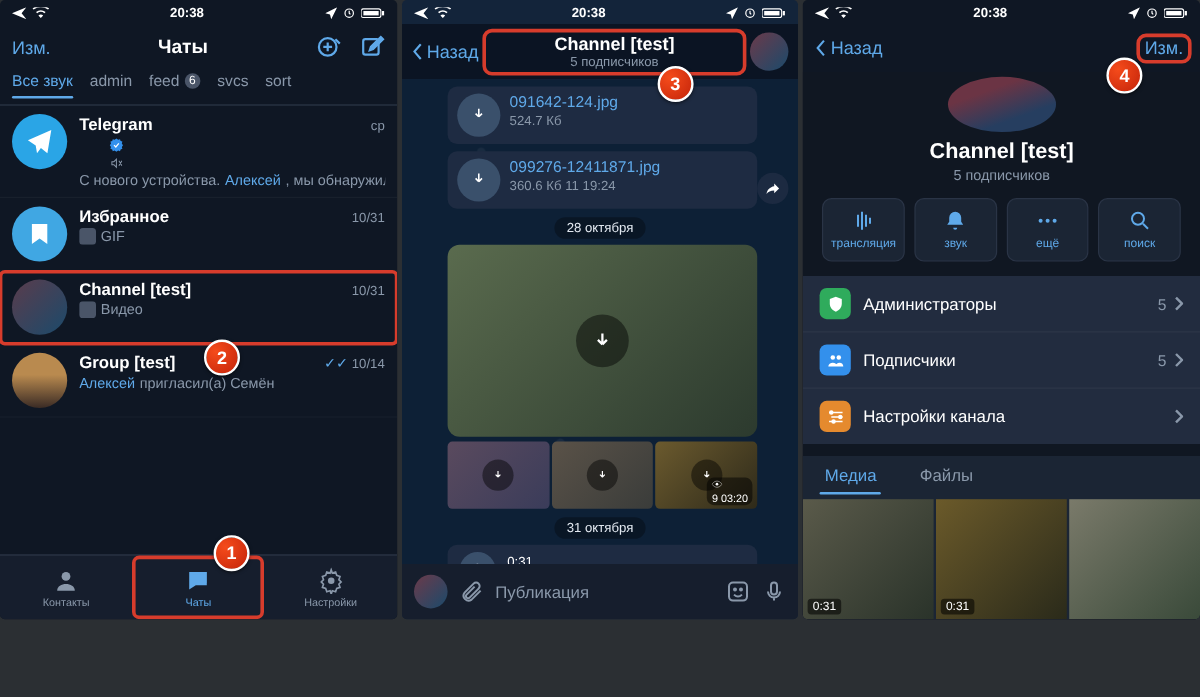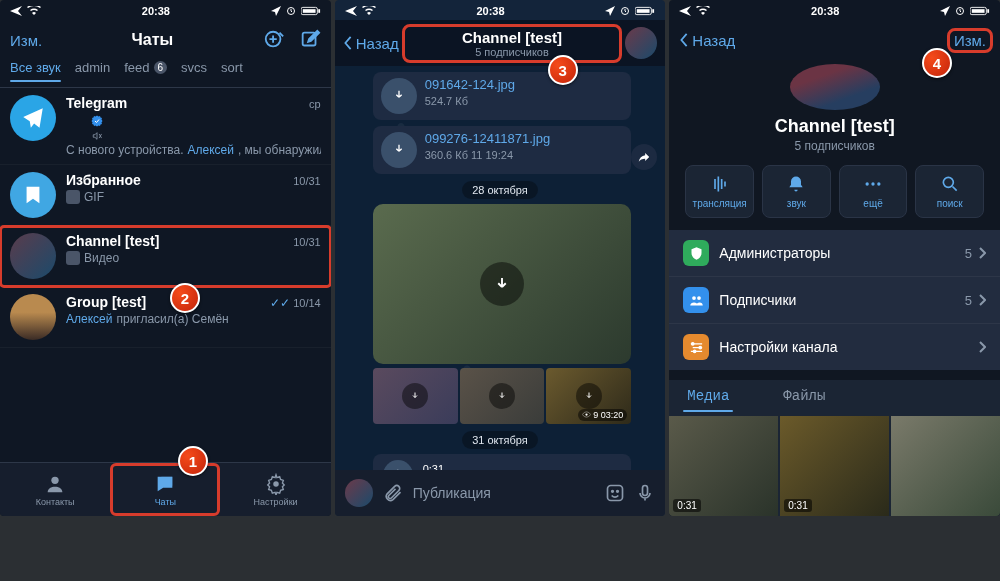--- a/index.html
+++ b/index.html
@@ -167,21 +167,21 @@
     position:relative;
     display:flex;align-items:center;justify-content:center;
   }
   .play-round{width:44px;height:44px;border-radius:50%;background:rgba(0,0,0,.45);display:flex;align-items:center;justify-content:center;}
   .thumb-row{margin:2px 28px 2px 32px; display:flex; gap:2px;}
   .thumb-row .th{flex:1; height:56px; border-radius:4px; position:relative; display:flex;align-items:center;justify-content:center;}
   .thumb-row .th.a{background:linear-gradient(135deg,#5a4a5e,#3a3c5a);}
   .thumb-row .th.b{background:linear-gradient(135deg,#5a5248,#3a3c3a);}
   .thumb-row .th.c{background:linear-gradient(135deg,#6b5a2e,#2e2a1a);}
   .thumb-row .mini-play{width:26px;height:26px;border-radius:50%;background:rgba(0,0,0,.45);display:flex;align-items:center;justify-content:center;}
-  .views-chip{position:absolute;right:4px;bottom:3px;font-size:9px;background:rgba(0,0,0,.5);padding:1px 4px;border-radius:6px;display:flex;align-items:flex-start;gap:2px;}
+  .views-chip{position:absolute;right:4px;bottom:3px;font-size:9px;background:rgba(0,0,0,.5);padding:1px 4px;border-radius:6px;display:flex;align-items:flex-start;gap:2px;flex-direction:column;}
 
   .dl-bubble{
     margin:4px 28px 2px 32px;
     background:#1e2b42;border-radius:8px; padding:6px 10px;
     display:flex; align-items:center; gap:10px;
   }
   .dl-bubble .txt{font-size:11px; line-height:12px;}
 
   .compose{
     height:46px;
@@ -206,21 +206,21 @@
   .action-btn svg{width:20px;height:20px;}
 
   .list-group{margin:0 0 10px;background:var(--bg-cell);}
   .list-row{display:flex;align-items:center;gap:10px;padding:10px 14px;border-bottom:1px solid rgba(255,255,255,.05);}
   .list-row:last-child{border-bottom:none;}
   .list-ic{width:26px;height:26px;border-radius:6px;display:flex;align-items:center;justify-content:center;}
   .ic-green{background:#2fab5c;} .ic-blue{background:#3390ec;} .ic-orange{background:#e58a2e;}
   .list-label{flex:1;font-size:14px;}
   .list-val{font-size:13px;color:var(--text-dim);display:flex;align-items:center;gap:6px;}
 
-  .seg{display:flex;padding:0 14px;font-size:14px;gap:46px;font-family:Liberation Mono, monospace;}
+  .seg{display:flex;padding:0 14px;font-size:14px;gap:28px;}
   .seg .s{padding:8px 4px;color:var(--text-dim);position:relative;}
   .seg .s.active{color:var(--accent2);}
   .seg .s.active::after{content:"";position:absolute;left:0;right:0;bottom:0;height:2px;background:var(--accent2);border-radius:2px;}
 
   .media-grid{display:grid;grid-template-columns:1fr 1fr 1fr;gap:2px;padding:4px 0 0;}
   .media-grid .m{height:100px;position:relative;}
   .media-grid .m1{background:linear-gradient(135deg,#5a5a4a,#2a332a);}
   .media-grid .m2{background:linear-gradient(135deg,#6b5a2a,#2a2a1a);}
   .media-grid .m3{background:linear-gradient(135deg,#7a7a6a,#3a4a3a);}
   .media-grid .dur{position:absolute;left:4px;bottom:4px;font-size:10px;background:rgba(0,0,0,.55);padding:1px 4px;border-radius:3px;}

